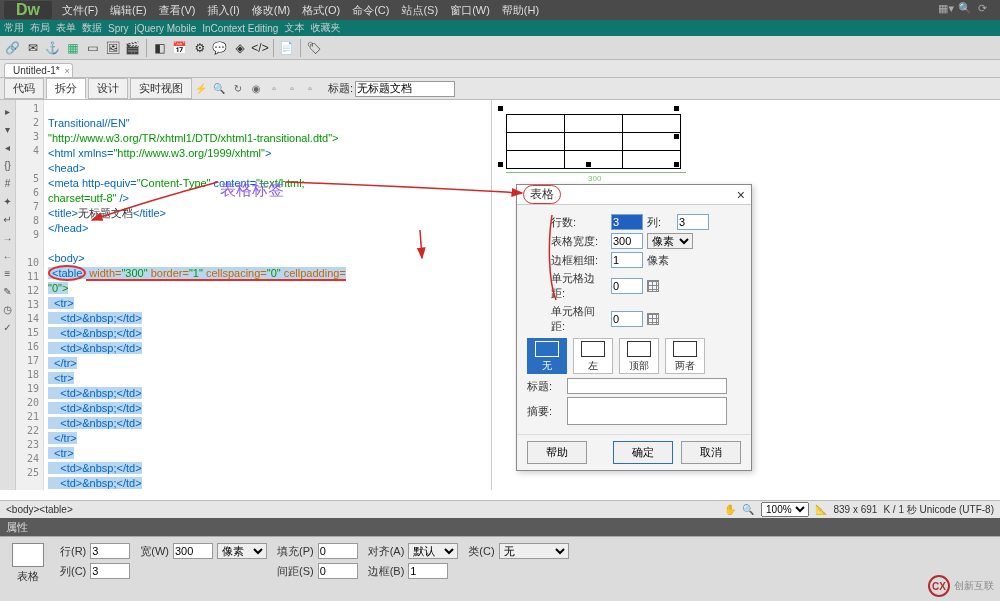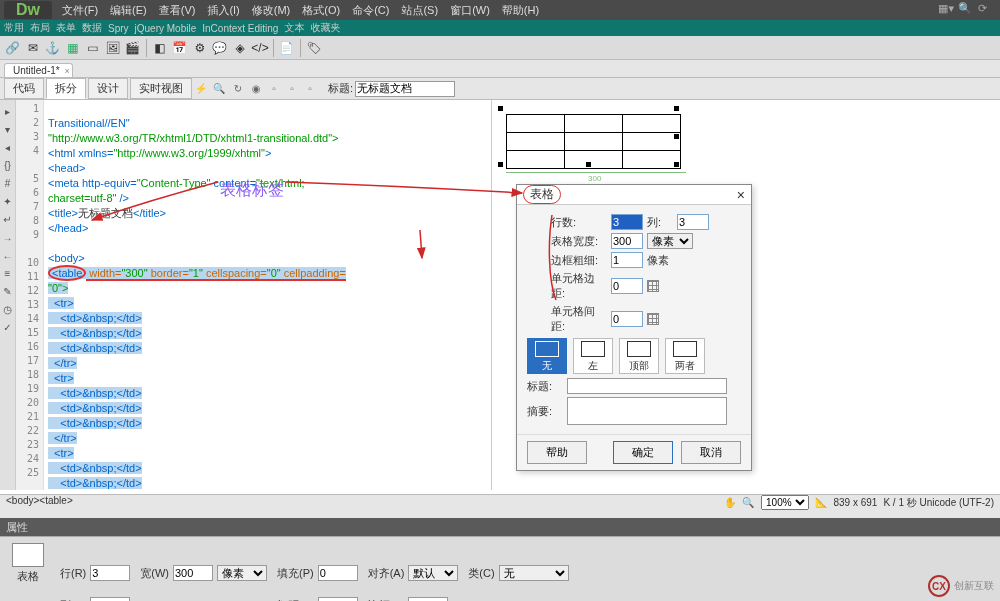--- a/index.html
+++ b/index.html
@@ -83,30 +83,30 @@
 .dialog .cap-btn.active { background: #2a6ec2; color: #fff; border-color: #2a6ec2; }
 .dialog .cap-btn .cap-icon { width: 24px; height: 16px; border: 1px solid currentColor; margin-bottom: 2px; position: relative; }
 .dialog .cap-btn .cap-icon::before, .dialog .cap-btn .cap-icon::after { content: ""; position: absolute; background: currentColor; }
 .dialog .wide-input { width: 160px; padding: 1px; border: 1px solid #999; font-size: 11px; }
 .dialog .wide-textarea { width: 160px; height: 28px; border: 1px solid #999; font-size: 11px; resize: none; }
 .dialog .dlg-buttons { display: flex; justify-content: space-between; padding: 6px 10px; border-top: 1px solid #ddd; }
 .dialog .dlg-buttons button { padding: 3px 18px; font-size: 11px; border: 1px solid #999; background: #f0f0f0; cursor: pointer; }
 .dialog .dlg-buttons .primary { border: 1px solid #2a6ec2; }
 
 
-.statusbar { position: absolute; bottom: 83px; left: 0; right: 0; height: 24px; background: #e6e6e6; border-top: 1px solid #bbb; display: flex; align-items: flex-start; padding: 0 6px; font-size: 10px; gap: 6px; }
+.statusbar { position: absolute; bottom: 83px; left: 0; right: 0; height: 18px; background: #e6e6e6; border-top: 1px solid #bbb; display: flex; align-items: center; padding: 0 6px; font-size: 10px; gap: 6px; }
 .statusbar .sb-right { margin-left: auto; display: flex; align-items: center; gap: 6px; }
 .statusbar select { font-size: 10px; }
 
 
 .props-bar { position: absolute; bottom: 65px; left: 0; right: 0; height: 18px; background: #5a5a5a; color: #ddd; display: flex; align-items: center; padding: 0 6px; font-size: 11px; }
 .props-panel { position: absolute; bottom: 0; left: 0; right: 0; height: 65px; background: #dcdcdc; border-top: 1px solid #aaa; display: flex; padding: 6px; font-size: 11px; gap: 10px; }
 .props-panel .pp-icon { width: 44px; display: flex; flex-direction: column; align-items: center; }
 .props-panel .pp-icon .ico { width: 32px; height: 24px; border: 1px solid #888; background: #fff; margin-bottom: 2px; }
-.props-panel .pp-col { display: flex; flex-direction: column; gap: 16px; margin-top: 22px; }
+.props-panel .pp-col { display: flex; flex-direction: column; gap: 4px; }
 .props-panel .pp-row { display: flex; align-items: center; gap: 4px; }
 .props-panel input { width: 40px; padding: 1px; border: 1px solid #999; font-size: 11px; }
 .props-panel select { width: 50px; font-size: 11px; border: 1px solid #999; }
 
 
 .watermark { position: absolute; right: 6px; bottom: 4px; font-size: 10px; color: #888; display: flex; align-items: center; gap: 4px; }
 .watermark .wm-logo { width: 22px; height: 22px; border: 2px solid #b03030; border-radius: 50%; display: flex; align-items: center; justify-content: center; color: #b03030; font-weight: bold; }
 
 
 svg.overlay { position: absolute; top: 0; left: 0; pointer-events: none; }
@@ -369,21 +369,21 @@
 </div>
 
 <div class="statusbar">
   <span>&lt;body&gt;&lt;table&gt;</span>
   <div class="sb-right">
     <span>✋</span>
     <span>🔍</span>
     <select><option>100%</option></select>
     <span>📐</span>
     <span>839 x 691</span>
-    <span>K / 1 秒 Unicode (UTF-2)</span>
+    <span>K / 1 秒 Unicode (UTF-8)</span>
   </div>
 </div>
 
 <div class="props-bar">属性</div>
 
 <div class="props-panel">
   <div class="pp-icon">
     <div class="ico"></div>
     <span>表格</span>
   </div>

